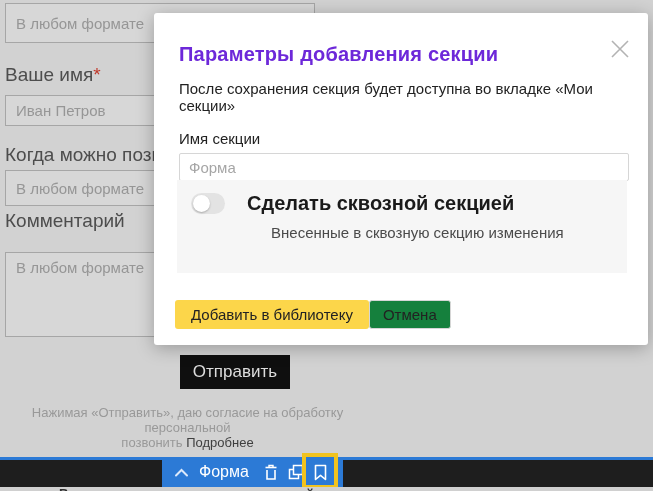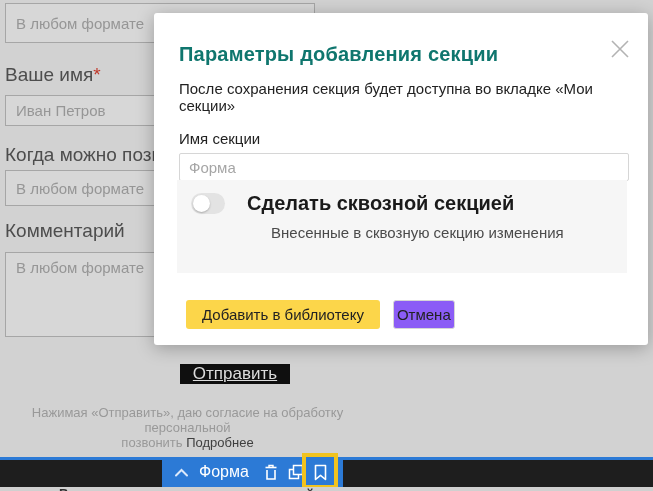--- a/index.html
+++ b/index.html
@@ -10,22 +10,22 @@
   .bg-label { position:absolute; left:5px; font-size:19px; color:#4d4d4d; }
   .bg-input, .bg-textarea {
     position:absolute; left:5px; width:310px; background:#d7d7d7;
     border:1px solid #a6a6a6; font-size:15px; color:#969696; padding:0 10px;
     outline:none;
   }
   .bg-input::placeholder, .bg-textarea::placeholder { color:#969696; opacity:1; }
   .bg-textarea { padding-top:6px; resize:none; }
   .req { color:#c0392b; }
   .submit-btn {
-    position:absolute; left:180px; top:364px; width:110px; height:20px;
-    background:#0f0f0f; color:#dcdcdc; font-size:17px; border:none; cursor:pointer;text-decoration:underline;
+    position:absolute; left:180px; top:355px; width:110px; height:34px;
+    background:#0f0f0f; color:#dcdcdc; font-size:17px; border:none; cursor:pointer;
   }
   .disclaimer { position:absolute; left:0; top:405px; width:375px; text-align:center;
     font-size:13px; line-height:15px; color:#999; }
   .disclaimer .more { color:#3f3f3f; }
 
   
   .bar-line { position:absolute; left:0; top:457px; width:653px; height:3px; background:#2c7ad6; }
   .bar { position:absolute; left:0; top:460px; width:653px; height:27px; background:#1e1e1e; }
   .panel { position:absolute; left:162px; top:457px; width:181px; height:30px; background:#2c7ad6;
     display:flex; align-items:center; padding:0 10px; gap:7px; }
@@ -33,55 +33,55 @@
   .icon-btn { display:flex; align-items:center; justify-content:center; width:18px; height:20px;
     cursor:pointer; position:relative; }
   .hl-box { position:absolute; left:-10px; top:-9px; width:36px; height:36px;
     border:4px solid #f1c31f; pointer-events:none; }
   .peek { position:absolute; left:0; top:487px; width:653px; height:4px; background:#d0d0d0; overflow:hidden; }
   .peek span { position:absolute; top:-1px; font-size:13px; color:#2f2f2f; font-weight:bold; }
 
   
   .modal { position:absolute; left:154px; top:13px; width:494px; height:332px; background:#fff;
     border-radius:3px; box-shadow:0 3px 18px rgba(0,0,0,.28); padding:30px 20px 0 25px; }
-  .modal h1 { font-size:20px; font-weight:bold; color:#0f766e; letter-spacing:.2px; }
+  .modal h1 { font-size:20px; font-weight:bold; color:#6d28d9; letter-spacing:.2px; }
   .modal .subtitle { margin-top:14px; font-size:15px; color:#222; }
   .modal .field-label { margin-top:16px; font-size:15px; color:#222; }
   .modal-input { margin-top:6px; width:450px; height:28px; border:1px solid #d6d6d6; border-radius:2px;
     font-size:15px; color:#333; padding:0 9px; outline:none; display:block; }
   .modal-input::placeholder { color:#a6a6a6; opacity:1; }
   .close-btn { position:absolute; top:24px; right:16px; width:24px; height:24px; cursor:pointer;
     display:flex; align-items:center; justify-content:center; background:none; border:none; }
   .toggle-panel { position:absolute; left:23px; top:167px; width:450px; height:93px; background:#f6f6f6;
     padding:12px 14px 0 14px; }
   .toggle { position:absolute; left:14px; top:13px; width:34px; height:21px; background:#e3e3e3;
     border-radius:11px; cursor:pointer; }
   .toggle .knob { position:absolute; left:2px; top:2px; width:17px; height:17px; background:#fff;
     border-radius:50%; box-shadow:0 1px 2px rgba(0,0,0,.25); }
   .toggle-text { margin-left:56px; }
   .toggle-title { font-size:20px; font-weight:bold; color:#1a1a1a; }
   .toggle-desc { margin-top:9px; font-size:15px; line-height:18px; color:#4a4a4a;margin-left:24px; }
-  .btn-row { position:absolute; left:32px; top:287px; display:flex; gap:13px; }
+  .btn-row { position:absolute; left:21px; top:287px; display:flex; }
   .btn-primary { height:29px; background:#fcd64a; border:none; border-radius:3px; padding:0 16px;
     font-size:15px; color:#222; cursor:pointer; }
-  .btn-cancel { height:29px; background:#8b5cf6; border:1px solid #d6d6d6; border-radius:3px; padding:0 3px;
+  .btn-cancel { height:29px; background:#15803d; border:1px solid #d6d6d6; border-radius:3px; padding:0 13px;
     font-size:15px; color:#222; cursor:pointer; }
   svg { display:block; }
 </style>
 </head>
 <body>
 
 <div class="screen">
 
   <input class="bg-input" style="top: 3px; height: 40px;" placeholder="В любом формате">
   <div class="bg-label" style="top:64px;"><span>Ваше имя</span><span class="req">*</span></div>
   <input class="bg-input" style="top: 95px; height: 31px;" placeholder="Иван Петров">
   <div class="bg-label" style="top:144px;">Когда можно позвонить</div>
   <input class="bg-input" style="top: 170px; height: 36px;" placeholder="В любом формате">
-  <div class="bg-label" style="top:220px;">Комментарий</div>
+  <div class="bg-label" style="top:210px;">Комментарий</div>
   <textarea class="bg-textarea" style="top: 252px; height: 85px;" placeholder="В любом формате"></textarea>
 
   <button class="submit-btn">Отправить</button>
   <div class="disclaimer">
     <span>Нажимая «Отправить», даю согласие на обработку персональной</span><br>
     <span>позвонить </span><span class="more">Подробнее</span>
   </div>
 
   <div class="bar-line"></div>
   <div class="bar"></div>

